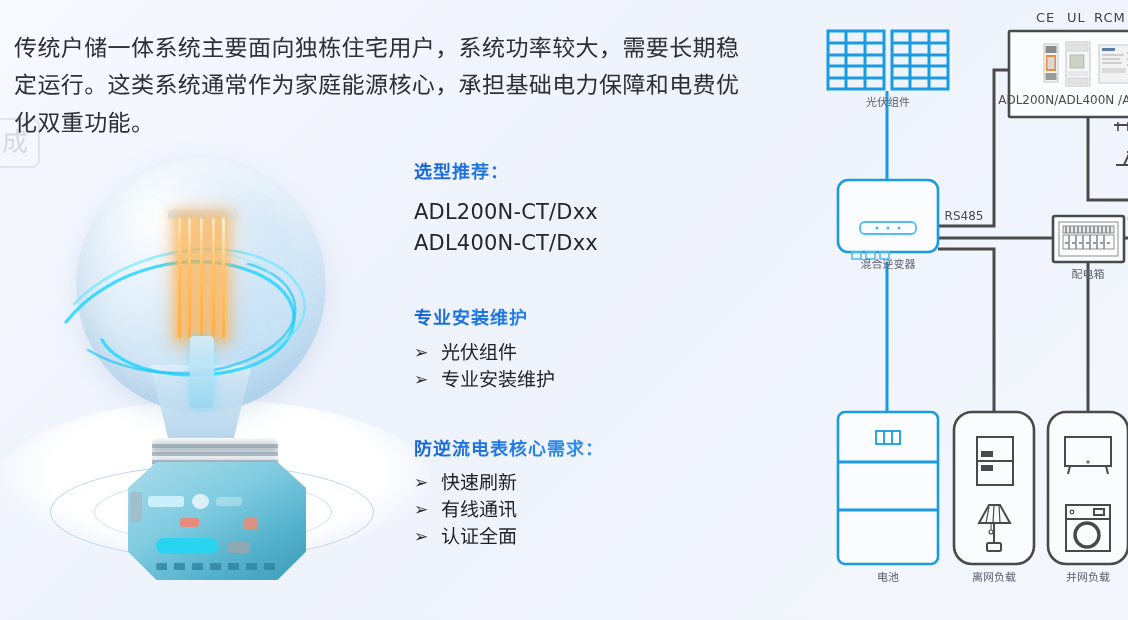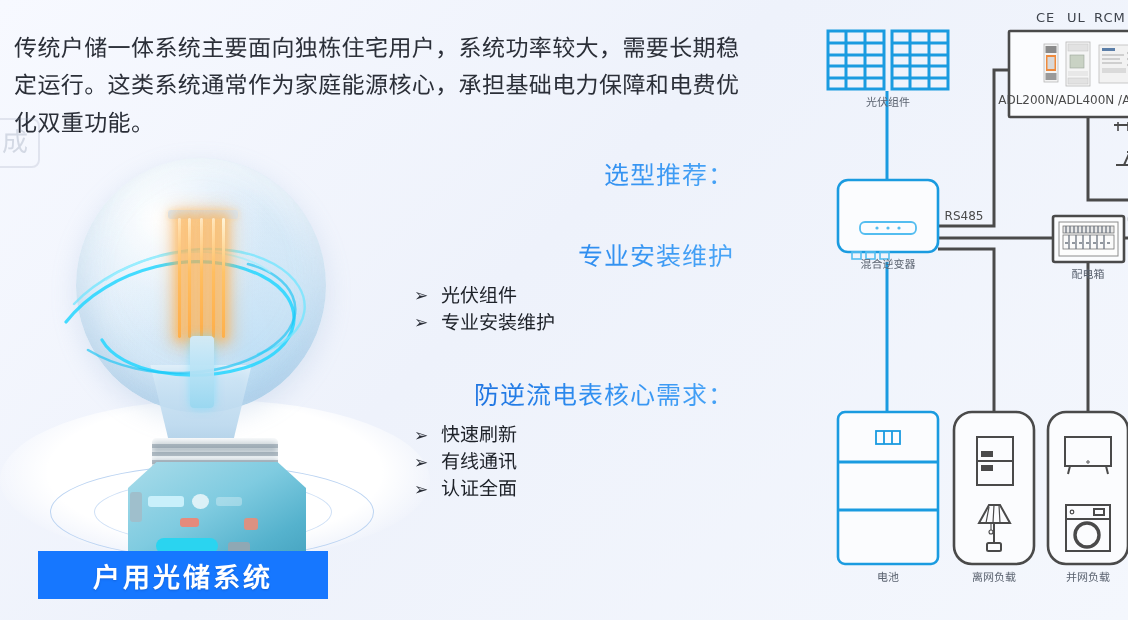--- a/index.html
+++ b/index.html
@@ -96,25 +96,24 @@
     position:absolute;left:38px;top:551px;width:290px;height:48px;background:#1677ff;
     color:#fff;font-size:27px;font-weight:bold;letter-spacing:3px;
     display:flex;align-items:center;justify-content:center;
     font-family:"DejaVu Sans","Liberation Sans",sans-serif;
     text-shadow:0 1px 2px rgba(0,40,110,.25);
   }
 
   
   .mid{position:absolute;left:414px;top:160px;width:320px;}
   .h-blue{
-    font-size:25px;font-weight:normal;letter-spacing:1px;line-height:1.3;
+    font-size:18px;font-weight:bold;letter-spacing:1px;line-height:1.3;
     background:linear-gradient(90deg,#1565d8 0%,#2f8ef0 55%,#49a5f7 100%);
     -webkit-background-clip:text;background-clip:text;color:transparent;
     font-family:"DejaVu Sans","Liberation Sans",sans-serif;
-    text-align:right;
   }
   .model{
     font-size:21px;color:#22262e;line-height:1.45;margin-top:14px;letter-spacing:.2px;
     font-family:"DejaVu Sans","Liberation Sans",sans-serif;
   }
   .blk2{margin-top:48px}
   .blk3{margin-top:44px}
   ul.feat{list-style:none;margin:9px 0 0 0;padding:0}
   ul.feat li{
     font-size:19px;color:#1d2128;line-height:1.42;display:flex;align-items:center;gap:11px;
@@ -173,26 +172,27 @@
       <div class="panel" style="left:88px;top:35px;width:26px;height:9px;background:rgba(255,255,255,.3)"></div>
       <div class="led" style="left:52px;top:56px;width:19px;height:9px;background:#e58a7c"></div>
       <div class="led" style="left:116px;top:56px;width:14px;height:12px;background:#f08a72;border-radius:3px;opacity:.85"></div>
       <div class="panel" style="left:28px;top:76px;width:62px;height:16px;background:#2ad4f0;border-radius:8px"></div>
       <div class="panel" style="left:100px;top:80px;width:22px;height:11px;background:#8fa8b4"></div>
       <div class="panel" style="left:2px;top:30px;width:12px;height:30px;background:#9fbfcc"></div>
       <div class="vent"></div>
     </div>
   </div>
 
-  <div class="tag">户用光储系统</div>
 
   <div class="mid">
 
     <div class="h-blue">选型推荐：</div>
     <div class="model">
+      <div>ADL200N-CT/Dxx</div>
+      <div>ADL400N-CT/Dxx</div>
     </div>
 
     <div class="blk2">
       <div class="h-blue">专业安装维护</div>
       <ul class="feat">
         <li>
           <span class="arw">➢</span>
           <span>光伏组件</span>
         </li>
         <li>

